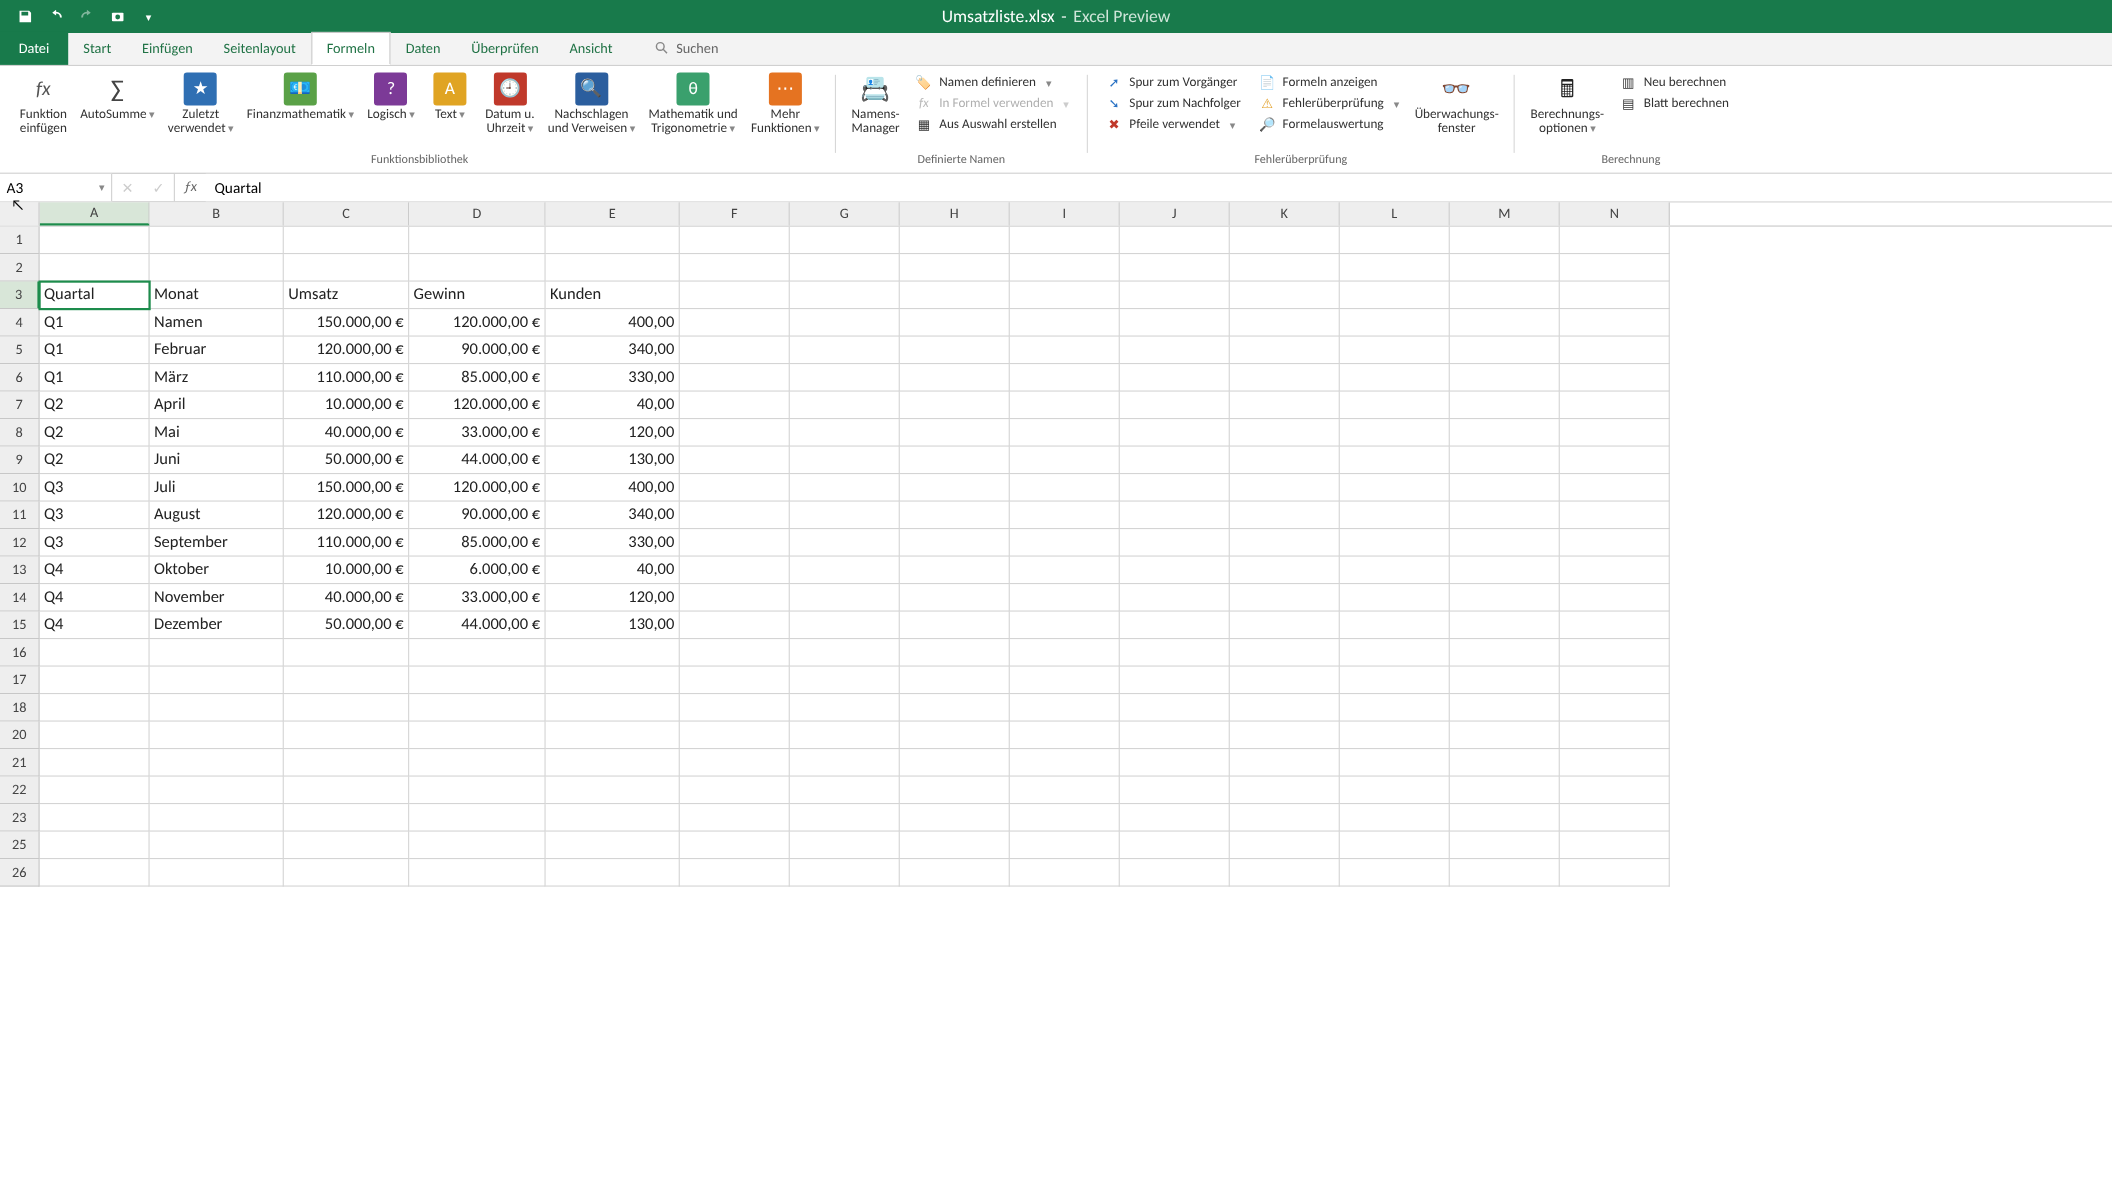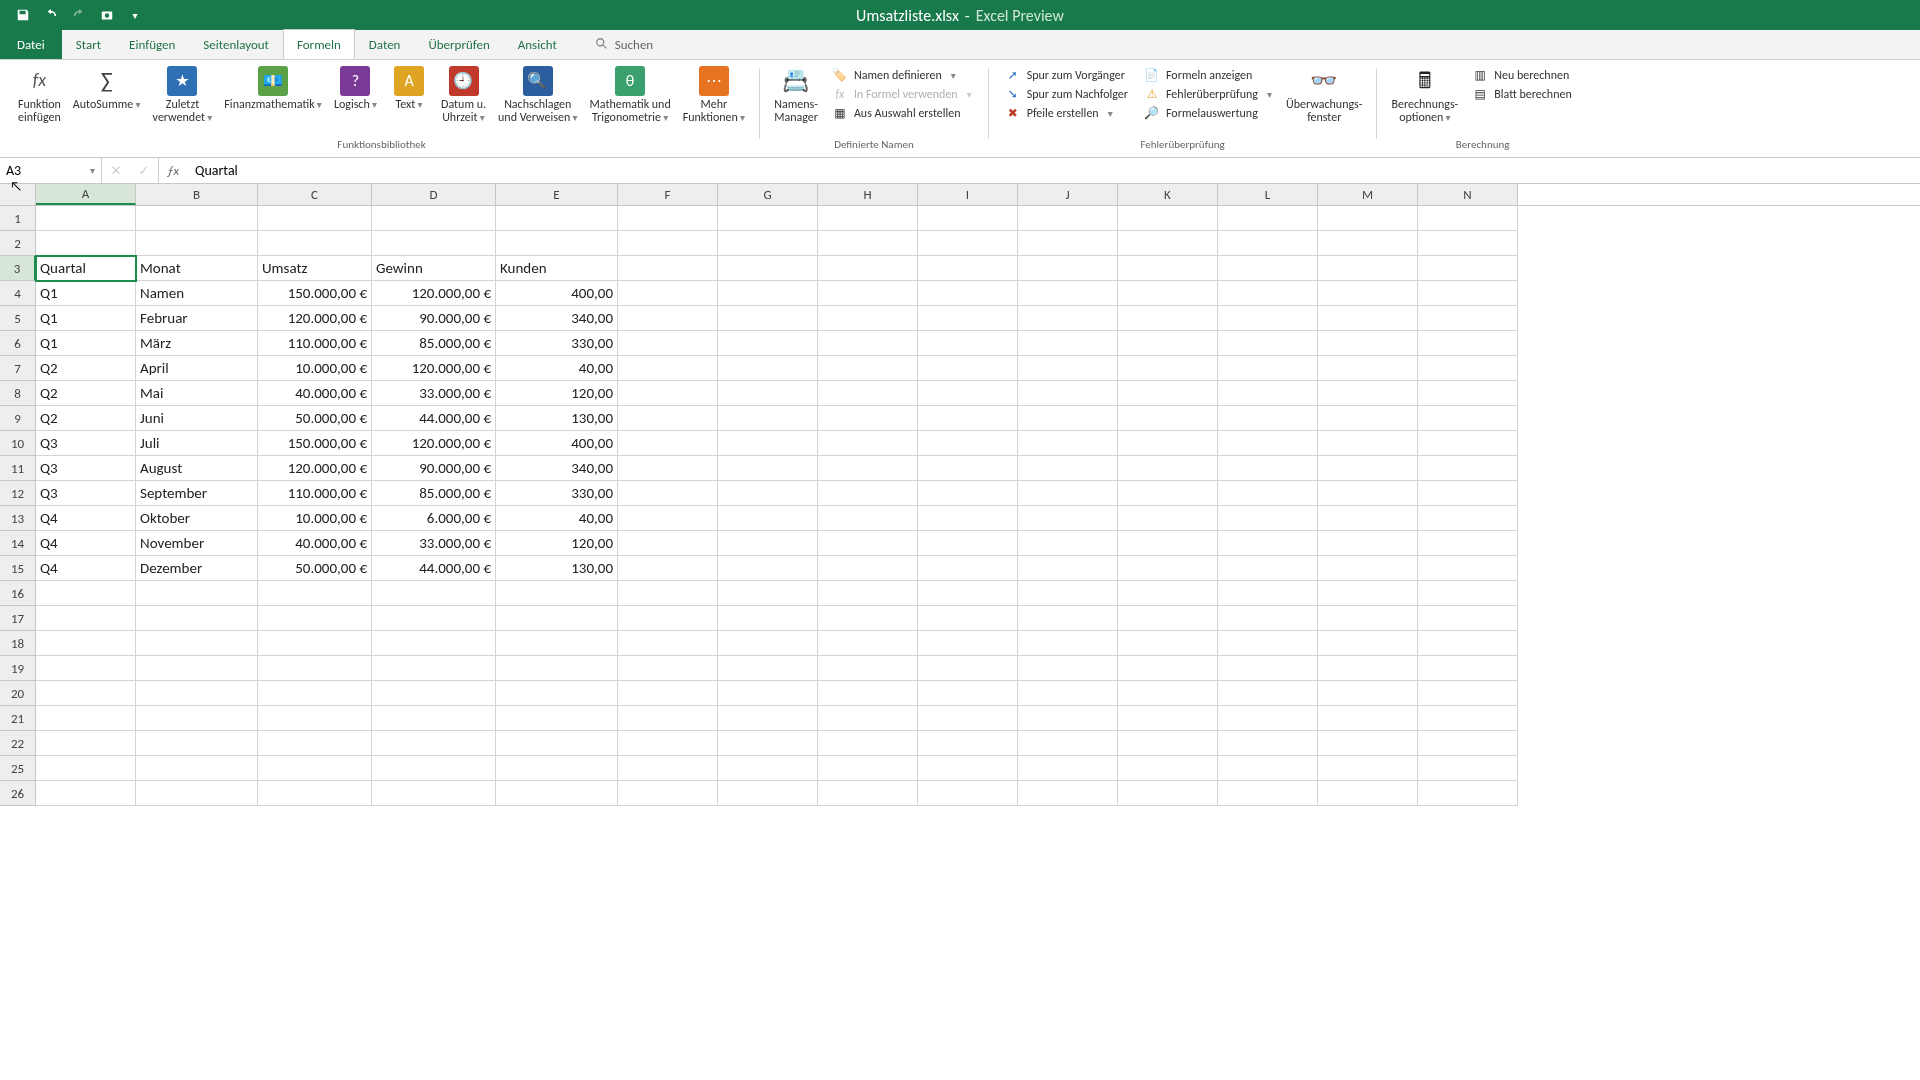--- a/index.html
+++ b/index.html
@@ -229,21 +229,21 @@
           <div class="smallbtn">
             <span class="sic" style="color:#2a72c4;">➚</span>
             <span>Spur zum Vorgänger</span>
           </div>
           <div class="smallbtn">
             <span class="sic" style="color:#2a72c4;">➘</span>
             <span>Spur zum Nachfolger</span>
           </div>
           <div class="smallbtn">
             <span class="sic" style="color:#c0392b;">✖</span>
-            <span>Pfeile erstellen</span>
+            <span>Pfeile verwendet</span>
               <span style="font-size:10px;color:#888;margin-left:3px;">▾</span>
           </div>
         </div>
         <div class="smallbtns">
           <div class="smallbtn">
             <span class="sic">📄</span>
             <span>Formeln anzeigen</span>
           </div>
           <div class="smallbtn">
             <span class="sic" style="color:#e09b1d;">⚠</span>
@@ -624,37 +624,20 @@
         <div class="cell colG"></div>
         <div class="cell colH"></div>
         <div class="cell colI"></div>
         <div class="cell colJ"></div>
         <div class="cell colK"></div>
         <div class="cell colL"></div>
         <div class="cell colM"></div>
         <div class="cell colN"></div>
       </div>
       <div class="row">
-        <div class="rowh">19</div>
-        <div class="cell colA"></div>
-        <div class="cell colB"></div>
-        <div class="cell colC"></div>
-        <div class="cell colD"></div>
-        <div class="cell colE"></div>
-        <div class="cell colF"></div>
-        <div class="cell colG"></div>
-        <div class="cell colH"></div>
-        <div class="cell colI"></div>
-        <div class="cell colJ"></div>
-        <div class="cell colK"></div>
-        <div class="cell colL"></div>
-        <div class="cell colM"></div>
-        <div class="cell colN"></div>
-      </div>
-      <div class="row">
         <div class="rowh">20</div>
         <div class="cell colA"></div>
         <div class="cell colB"></div>
         <div class="cell colC"></div>
         <div class="cell colD"></div>
         <div class="cell colE"></div>
         <div class="cell colF"></div>
         <div class="cell colG"></div>
         <div class="cell colH"></div>
         <div class="cell colI"></div>
@@ -676,20 +659,37 @@
         <div class="cell colH"></div>
         <div class="cell colI"></div>
         <div class="cell colJ"></div>
         <div class="cell colK"></div>
         <div class="cell colL"></div>
         <div class="cell colM"></div>
         <div class="cell colN"></div>
       </div>
       <div class="row">
         <div class="rowh">22</div>
+        <div class="cell colA"></div>
+        <div class="cell colB"></div>
+        <div class="cell colC"></div>
+        <div class="cell colD"></div>
+        <div class="cell colE"></div>
+        <div class="cell colF"></div>
+        <div class="cell colG"></div>
+        <div class="cell colH"></div>
+        <div class="cell colI"></div>
+        <div class="cell colJ"></div>
+        <div class="cell colK"></div>
+        <div class="cell colL"></div>
+        <div class="cell colM"></div>
+        <div class="cell colN"></div>
+      </div>
+      <div class="row">
+        <div class="rowh">23</div>
         <div class="cell colA"></div>
         <div class="cell colB"></div>
         <div class="cell colC"></div>
         <div class="cell colD"></div>
         <div class="cell colE"></div>
         <div class="cell colF"></div>
         <div class="cell colG"></div>
         <div class="cell colH"></div>
         <div class="cell colI"></div>
         <div class="cell colJ"></div>

